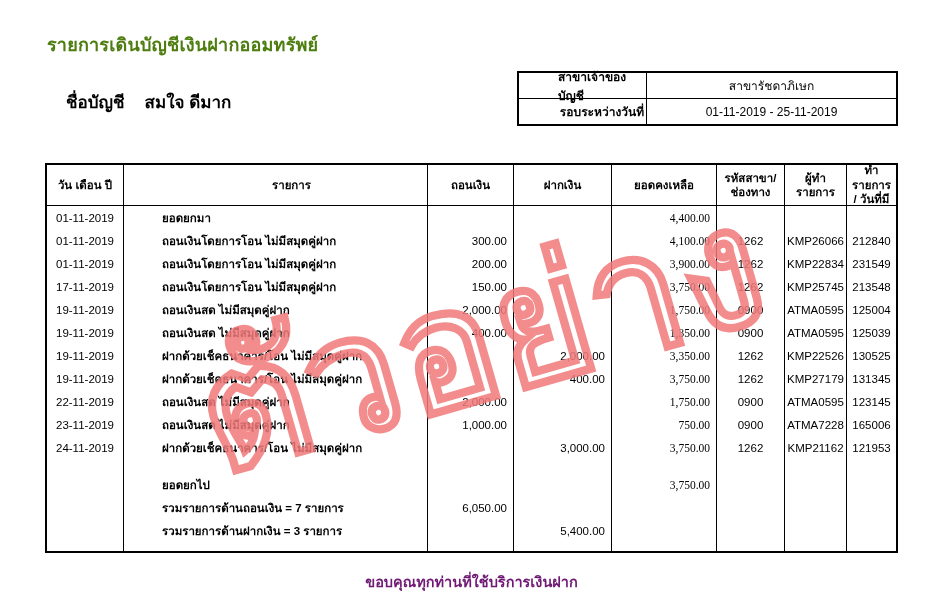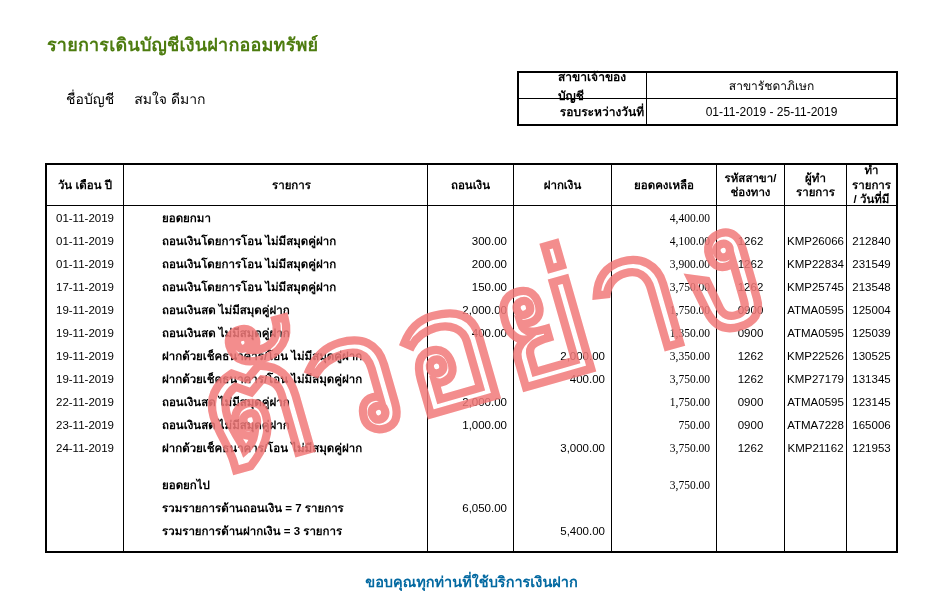--- a/index.html
+++ b/index.html
@@ -5,21 +5,21 @@
   html,body{margin:0;padding:0;}
   body{
     width:943px;height:608px;position:relative;overflow:hidden;
     background:#ffffff;font-family:"Liberation Sans",sans-serif;color:#000;
   }
   .page-title{
     position:absolute;left:47px;top:30px;
     font-size:18px;font-weight:bold;color:#4d7c0f;letter-spacing:.2px;text-align:right;
   }
   .account-line{
-    position:absolute;left:66px;top:88px;font-size:14px;font-weight:normal;
+    position:absolute;left:66px;top:88px;font-size:17px;font-weight:bold;
   }
   .account-line .acc-name{margin-left:20px;}
 
   
   .info-table{
     position:absolute;left:517px;top:71px;width:381px;
     border:2px solid #000;box-sizing:border-box;background:#fff;
   }
   .info-row{display:flex;height:25px;border-bottom:1px solid #000;}
   .info-row:last-child{border-bottom:none;}
@@ -67,21 +67,21 @@
     position:absolute;left:165px;top:205px;width:630px;height:270px;
     display:flex;align-items:center;justify-content:center;
     transform:rotate(-16deg);
     font-size:168px;font-weight:bold;line-height:1;
     color:transparent;-webkit-text-stroke:3px #f27a7a;
     opacity:.85;z-index:5;pointer-events:none;white-space:nowrap;
   }
 
   .page-footer{
     position:absolute;left:0;top:570px;width:943px;text-align:center;
-    font-size:14.5px;font-weight:bold;color:#0369a1;
+    font-size:14.5px;font-weight:bold;color:#701a75;
   }
 </style>
 </head>
 <body>
 
 <div class="page-title">รายการเดินบัญชีเงินฝากออมทรัพย์</div>
 
 <div class="account-line">
   <span>ชื่อบัญชี</span><span class="acc-name">สมใจ ดีมาก</span>
 </div>

